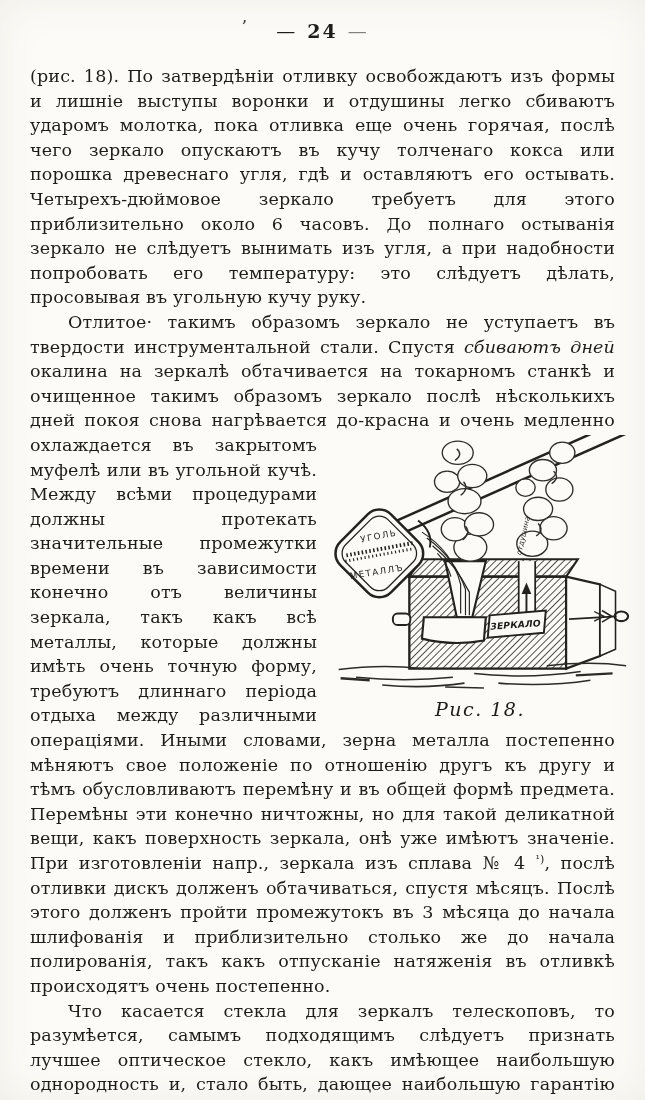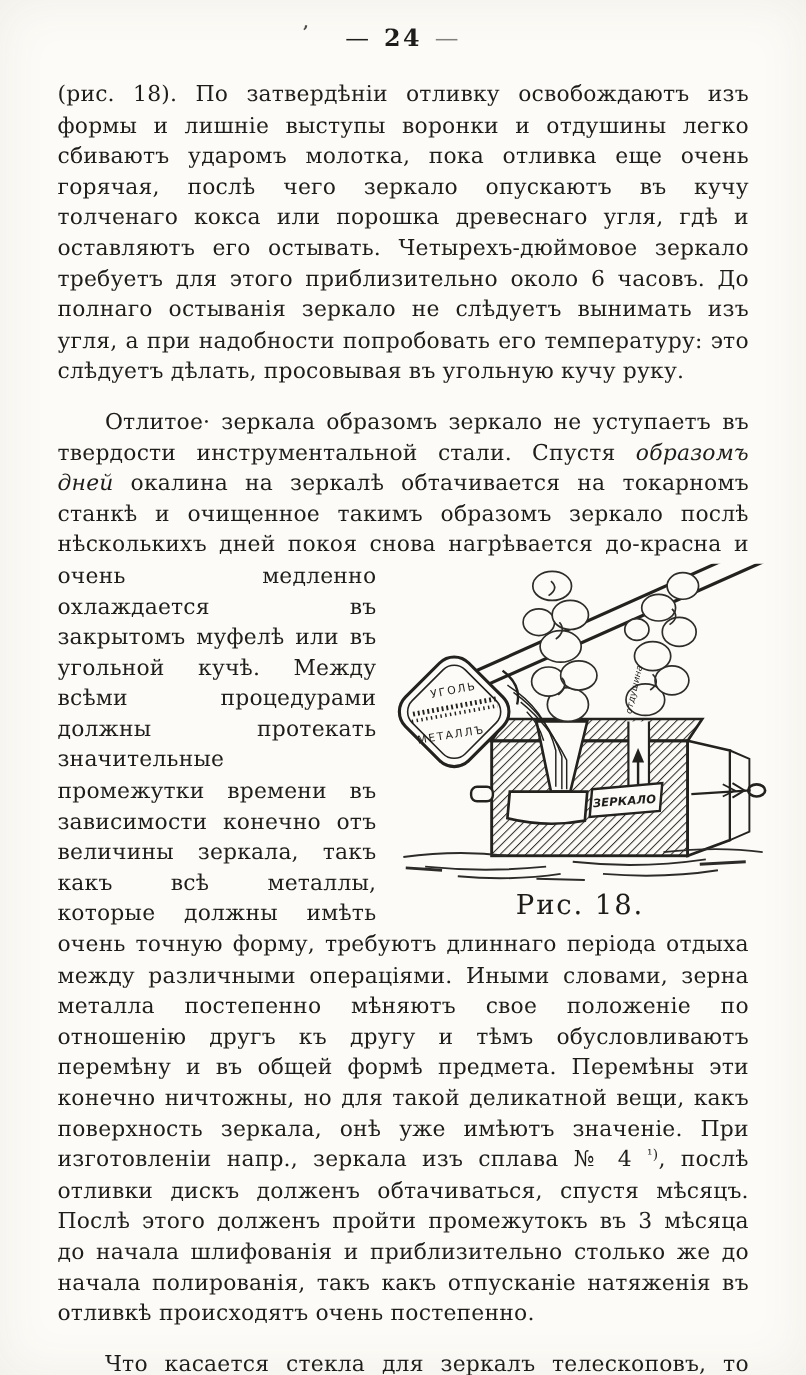--- a/index.html
+++ b/index.html
@@ -28,53 +28,54 @@
   .stray-mark{
     position:absolute;left:212px;top:-2px;
     font-size:14px;font-weight:bold;opacity:.8;
   }
   .bodytext{
     font-size:17.5px;
     line-height:24.6px;
     text-align:justify;
     letter-spacing:.15px;
   }
-  .bodytext p{margin:16px;}
+  .bodytext p{margin:0;}
   .bodytext p.indent{text-indent:38px;}
   .it{font-style:italic;}
   sup.fnref{font-size:11px;line-height:0;vertical-align:6px;}
   .figure-float{
     float:right;
     width:302px;
     margin:2px -16px 2px 12px;
     text-align:center;
   }
   .figure-float svg{display:block;}
   .fig-caption{
-    font-size:22px;
+    font-size:19px;
     letter-spacing:1.5px;
     margin-top:2px;
     text-align:center;
+    font-style:italic;
   }
 </style>
 </head>
 <body>
 
 <div class="page">
 
   <div class="running-head">
     <span class="stray-mark">’</span>
     <span class="dash left">—</span><span>24</span><span class="dash right">—</span>
   </div>
 
   <div class="bodytext">
 
     <p><span>(рис. 18). По затвердѣніи отливку освобождаютъ изъ формы и лишніе выступы воронки и отдушины легко сбиваютъ ударомъ молотка, пока отливка еще очень горячая, послѣ чего зеркало опускаютъ въ кучу толченаго кокса или порошка древеснаго угля, гдѣ и оставляютъ его остывать. Четырехъ-дюймовое зеркало требуетъ для этого приблизительно около 6 часовъ. До полнаго остыванія зеркало не слѣдуетъ вынимать изъ угля, а при надобности попробовать его температуру: это слѣдуетъ дѣлать, просовывая въ угольную кучу руку.</span></p>
 
-    <p class="indent"><span>Отлитое· зеркала образомъ зеркало не уступаетъ въ твердости инструментальной стали. Спустя </span><span class="it">образомъ дней</span><span> окалина на зеркалѣ обтачивается на токарномъ станкѣ и очищенное такимъ образомъ зеркало послѣ нѣсколькихъ дней покоя снова нагрѣвается до-красна </span><span class="figure-float">
+    <p class="indent"><span>Отлитое· такимъ образомъ зеркало не уступаетъ въ твердости инструментальной стали. Спустя </span><span class="it">сбиваютъ дней</span><span> окалина на зеркалѣ обтачивается на токарномъ станкѣ и очищенное такимъ образомъ зеркало послѣ нѣсколькихъ дней покоя снова нагрѣвается до-красна </span><span class="figure-float">
         <svg width="302" height="262" viewBox="0 0 312 262" aria-hidden="true">
           <defs>
             <pattern id="hatch" patternUnits="userSpaceOnUse" width="5" height="5" patternTransform="rotate(45)">
               <line x1="0" y1="0" x2="0" y2="5" stroke="#2c2b29" stroke-width="1.7"></line>
             </pattern>
           </defs>
 
           <g stroke="#23221f" stroke-width="2.6">
             <line x1="66" y1="86" x2="312" y2="-24"></line>
             <line x1="74" y1="98" x2="312" y2="-8"></line>

